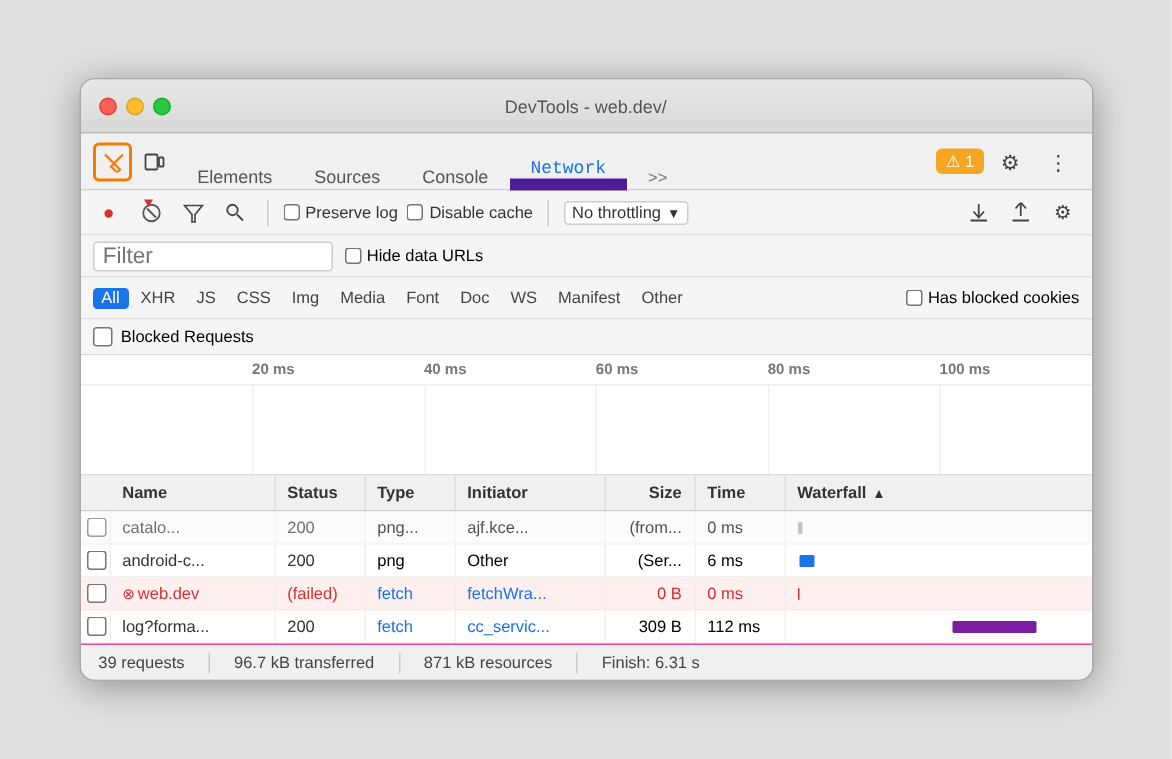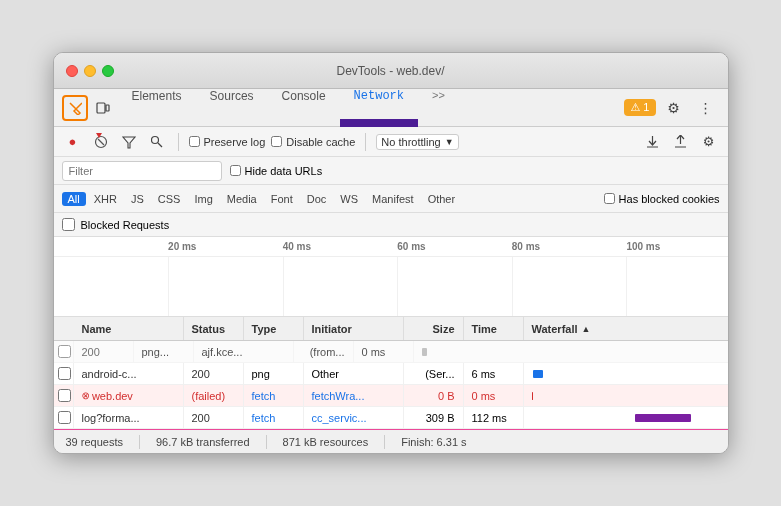--- a/index.html
+++ b/index.html
@@ -81,21 +81,21 @@
     .tab-list {
       display: flex;
       align-items: center;
       height: 100%;
       gap: 0;
     }
     .tab {
       padding: 0 14px;
       height: 38px;
       display: flex;
-      align-items: flex-start;
+      align-items: flex-end;
       font-size: 12px;
       color: #555;
       cursor: pointer;
       border-bottom: 2px solid transparent;
     }
     .tab.active {
       color: #1a73e8;
       border-bottom: 8px solid #4c1d95;
       font-weight: 500;
       font-family: Liberation Mono, monospace;
@@ -184,21 +184,21 @@
       padding: 0 8px;
       gap: 8px;
       font-size: 11px;
     }
     .filter-input {
       width: 160px;
       height: 20px;
       border: 1px solid #ccc;
       border-radius: 3px;
       padding: 0 6px;
-      font-size: 11px;
+      font-size: 15px;
       background: white;
     }
 
     
     .type-filter-row {
       background: #f5f5f5;
       border-bottom: 1px solid #ddd;
       display: flex;
       align-items: center;
       height: 28px;
@@ -593,20 +593,21 @@
       <span class="sort-arrow arrow-up"></span>
     </div>
   </div>
 
   <div class="table-area">
 
     <div class="table-row" style="background: #fafafa; opacity:0.7;">
       <div class="td td-checkbox">
           <input type="checkbox" style="">
         </div>
+      <div class="td col-name" style="color:#333;">catalo...</div>
       <div class="td col-status status-ok">200</div>
       <div class="td col-type">png...</div>
       <div class="td col-initiator">ajf.kce...</div>
       <div class="td col-size">(from...</div>
       <div class="td col-time">0 ms</div>
       <div class="td col-waterfall">
         <div class="waterfall-cell">
           <div class="waterfall-bar" style="margin-left:0%; width:2%; background:#aaa;"></div>
         </div>
       </div>

